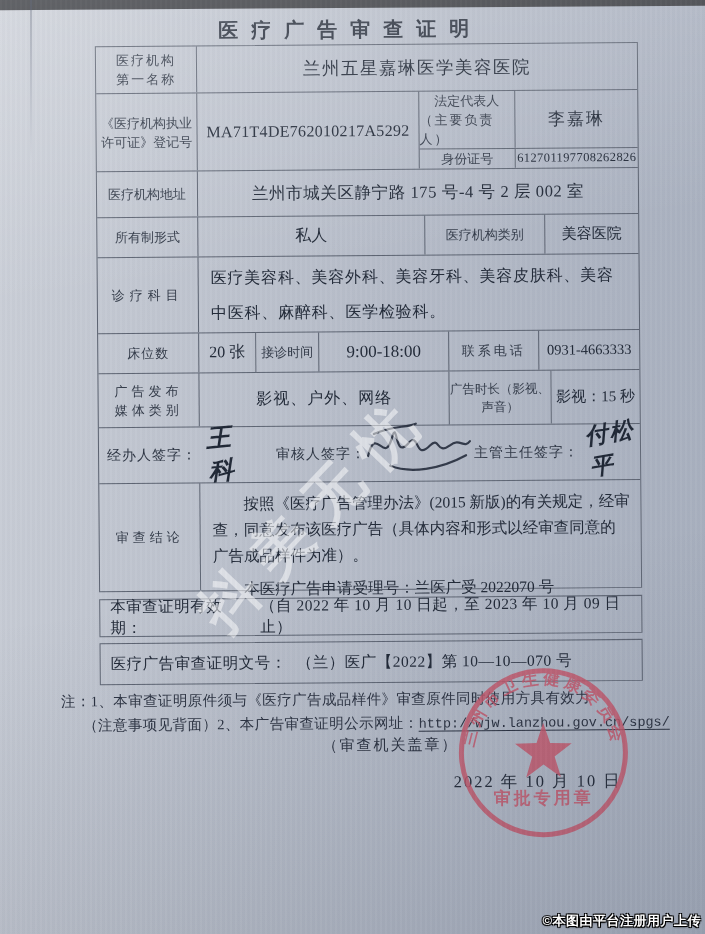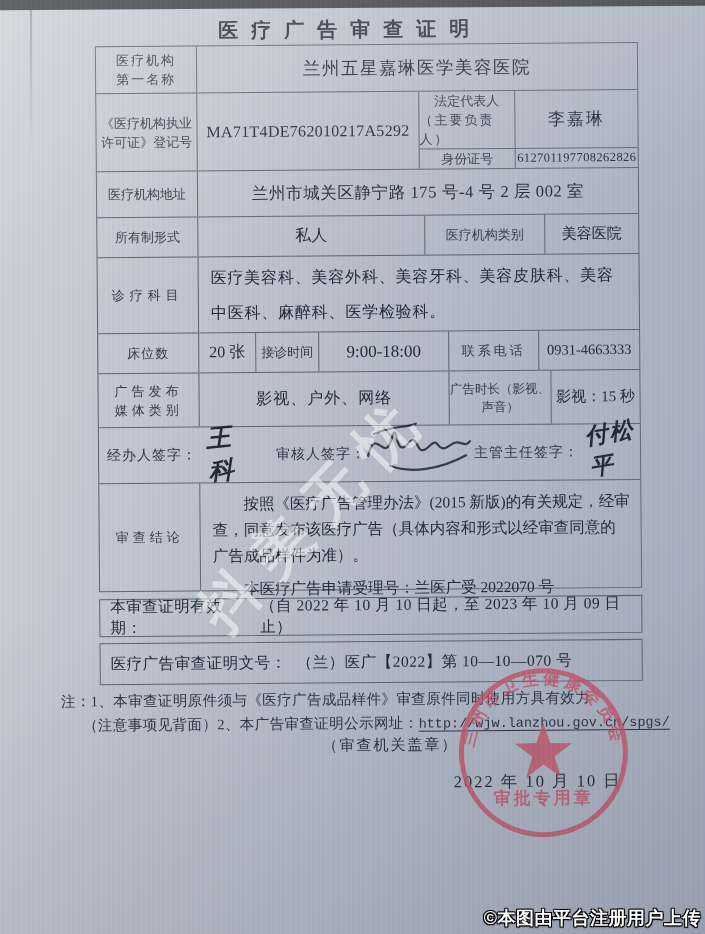--- a/index.html
+++ b/index.html
@@ -78,21 +78,21 @@
 
   .notes{position:absolute;left:58px;top:687px;width:612px;font-size:14.5px;line-height:24px;
     color:#2c3342;letter-spacing:.4px;}
   .notes .l2{padding-left:22px;}
   .notes .url{text-decoration:underline;text-underline-offset:3px;font-family:"Liberation Mono","DejaVu Sans Mono",monospace;font-size:13.5px;letter-spacing:0;}
   .seal-caption{position:absolute;left:312px;top:736px;width:150px;text-align:center;font-size:15px;letter-spacing:2px;color:#2c3342;}
   .date-line{position:absolute;left:450px;top:772px;font-size:16.5px;letter-spacing:2px;color:#252c3a;}
 
   .seal{position:absolute;left:450px;top:664px;width:180px;height:180px;opacity:.82;}
   .credit{position:absolute;right:4px;bottom:4px;font-family:"Liberation Sans","DejaVu Sans",sans-serif;
-    font-size:18px;font-weight:bold;color:#fff;letter-spacing:.5px;
+    font-size:13px;font-weight:bold;color:#fff;letter-spacing:.5px;
     text-shadow:1px 1px 0 #000,-1px 1px 0 #000,1px -1px 0 #000,-1px -1px 0 #000,0 1px 2px #000;margin-top:38px;}
   .watermark{position:absolute;left:208px;top:582px;font-size:58px;font-weight:bold;
     color:rgba(255,255,255,.5);letter-spacing:17px;white-space:nowrap;
     transform:rotate(-46deg);transform-origin:0 50%;pointer-events:none;
     font-family:"Liberation Sans","DejaVu Sans",sans-serif;}
 </style>
 </head>
 <body>
 
 <div class="photo">

